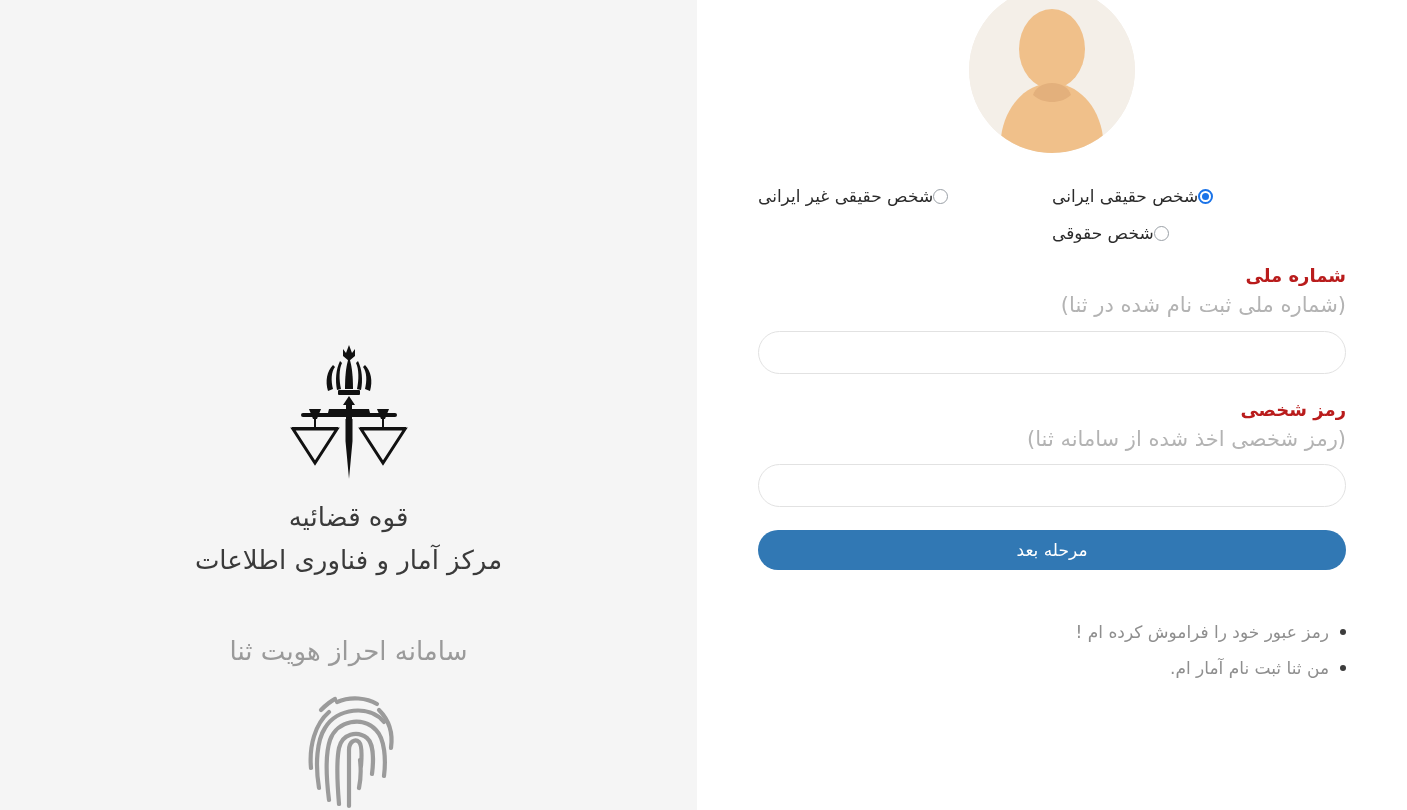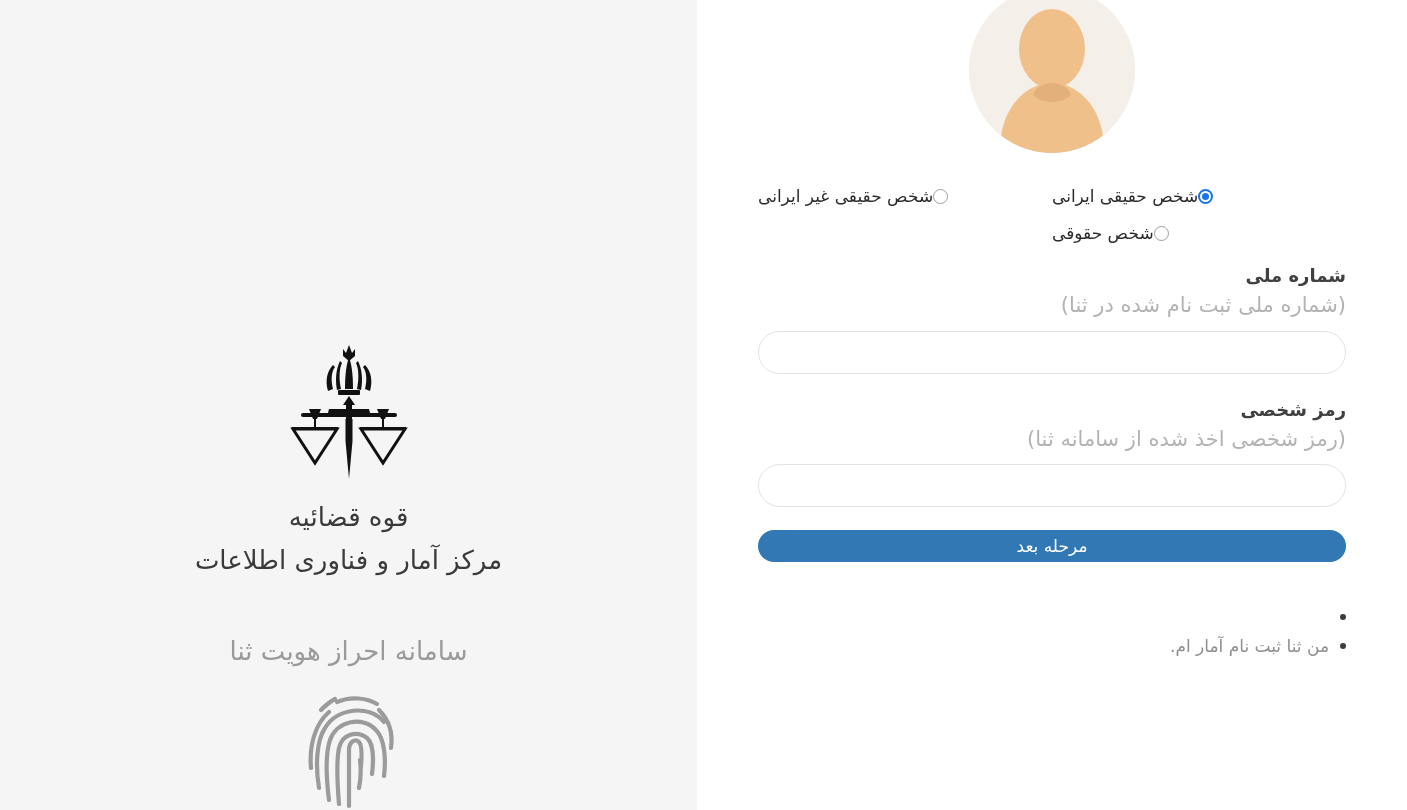--- a/index.html
+++ b/index.html
@@ -160,21 +160,21 @@
     white-space: nowrap;
   }
 
   
   .field-block { margin-top: 21px; display: flex; flex-direction: column; }
   .field-block.second { margin-top: 24px; }
 
   .field-label {
     font-size: 18px;
     font-weight: bold;
-    color: #404040;
+    color: #b91c1c;
     text-align: right;
     line-height: 1.3;
   }
 
   .field-hint {
     margin-top: 5px;
     font-size: 21px;
     color: #b3b3b3;
     text-align: right;
     line-height: 1.3;
@@ -193,21 +193,21 @@
     color: #2b2b2b;
     font-family: "DejaVu Sans", "Liberation Sans", sans-serif;
     direction: rtl;
     text-align: right;
   }
   .text-input::placeholder { color: #c8c8c8; }
 
   .submit-button {
     margin-top: 23px;
     width: 588px;
-    height: 32px;
+    height: 40px;
     border: none;
     border-radius: 21px;
     background: #3178b4;
     color: #ffffff;
     font-size: 17px;
     font-family: "DejaVu Sans", "Liberation Sans", sans-serif;
     cursor: pointer;
     letter-spacing: 0.3px;
   }
 
@@ -290,20 +290,21 @@
         <span class="field-label">رمز شخصی</span>
         <span class="field-hint">(رمز شخصی اخذ شده از سامانه ثنا)</span>
         <input class="text-input" type="password" placeholder="" style="">
       </div>
 
       <button class="submit-button">مرحله بعد</button>
 
       <ul class="link-list">
         <li class="link-item">
           <span class="link-bullet"></span>
+          <span class="link-text">رمز عبور خود را فراموش کرده ام !</span>
         </li>
         <li class="link-item">
           <span class="link-bullet"></span>
           <span class="link-text">من ثنا ثبت نام آمار ام.</span>
         </li>
       </ul>
 
     </div>
   </div>
 

